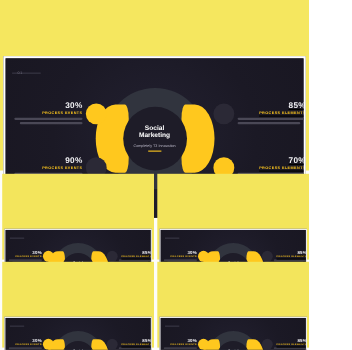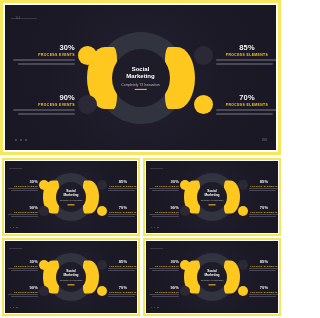--- a/index.html
+++ b/index.html
@@ -17,20 +17,21 @@
     background: #f3e55c;
     padding: 2px;
   }
   .slide-frame.hero { left:0; top:0; width:281px; height:155px; padding:3px; background:#f5e75f; }
   .slide-inner {
     position: relative;
     width: 100%; height: 100%;
     background: #1c1a26;
     overflow: hidden;
     border: 1px solid #ffffff;
+    margin-top: 48px;
   }
   .slide-frame.hero .slide-inner { border: 2px solid #ffffff; }
   .canvas {
     position:absolute; inset:0;
     background:
       radial-gradient(circle at 50% 50%, #232131 0%, #1b1925 60%, #191722 100%);
   }
 
   
   .donut-wrap {
@@ -66,21 +67,21 @@
     z-index:4;
   }
   .center-sub { color:#b9b6c6; font-weight:normal; margin-top:2px; }
   .center-rule { margin:2px auto 0; background:#ffc81e; }
 
   
   .stat { position:absolute; }
   .stat .pct { color:#f2f2f5; font-weight:bold; letter-spacing:.2px; }
   .stat .lbl { color:#ffc81e; font-weight:bold; letter-spacing:.4px; }
   .stat .body-line { background:#4a4856; border-radius:1px; }
-  .stat.right { text-align:center; }
+  .stat.right { text-align:right;text-decoration:underline; }
   .stat.left  { text-align:right; }
   .stat.left .body-line { margin-left:auto; }
 
   .bubble { position:absolute; border-radius:50%; }
   .bubble.solid { background:#ffc81e; }
   .bubble.ghost { background:#2b2936; }
 
   .corner-mark { position:absolute; background:#3a3846; }
   .dots { position:absolute; display:flex; }
   .dots i { display:block; border-radius:50%; background:#55525f; }

